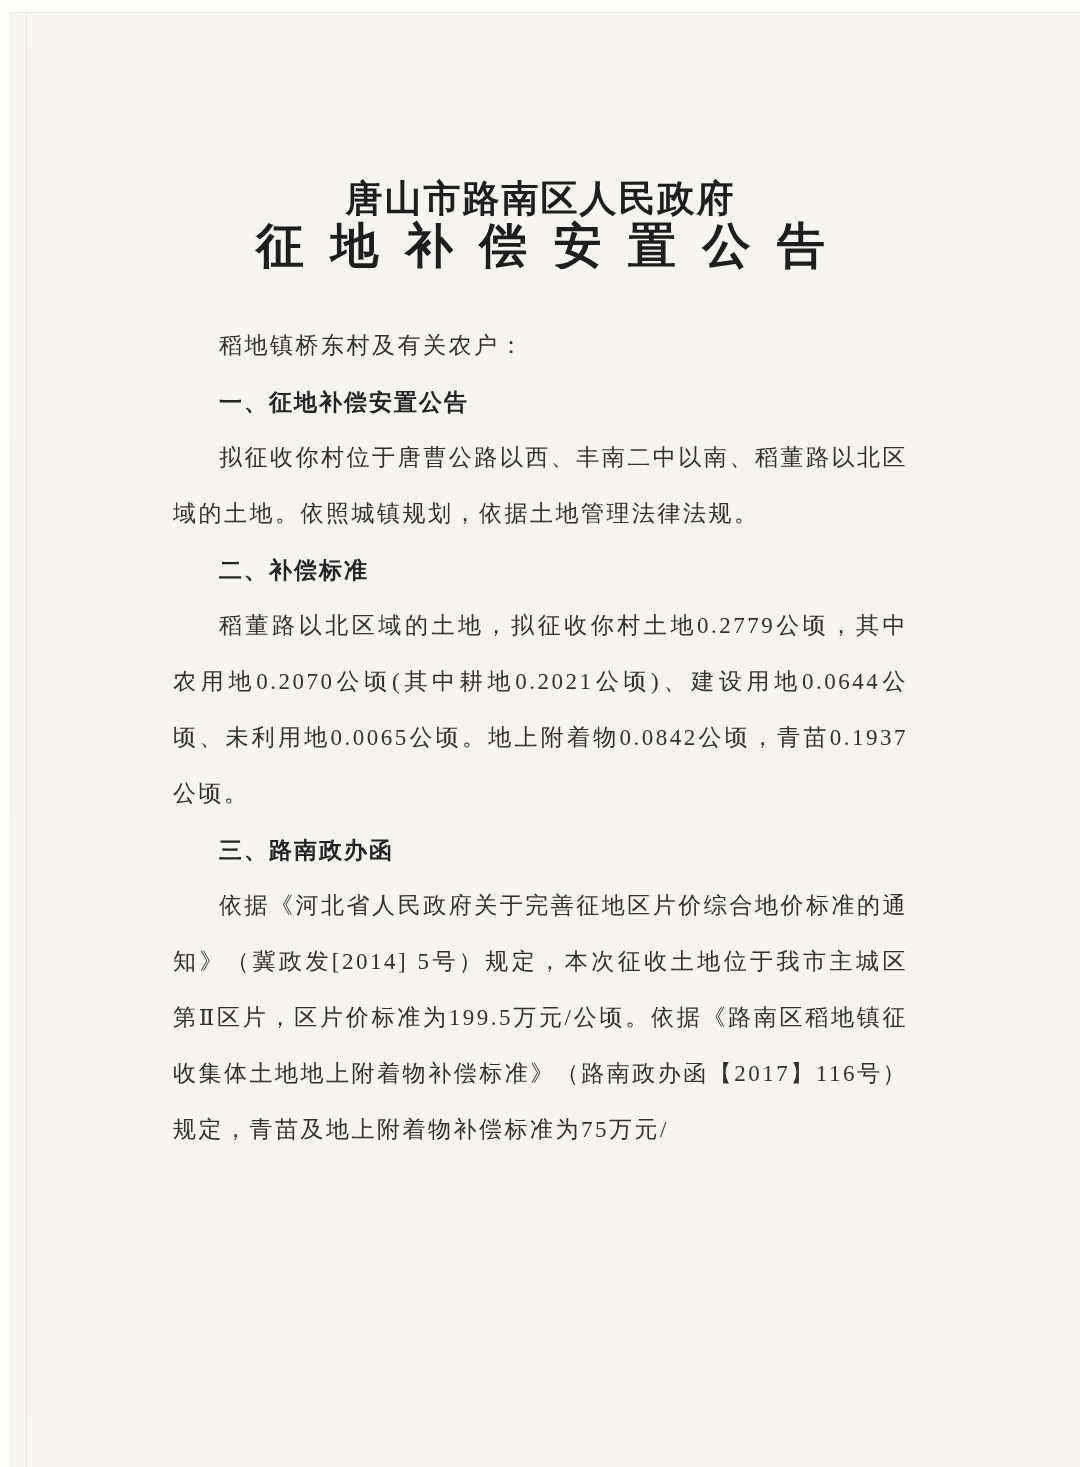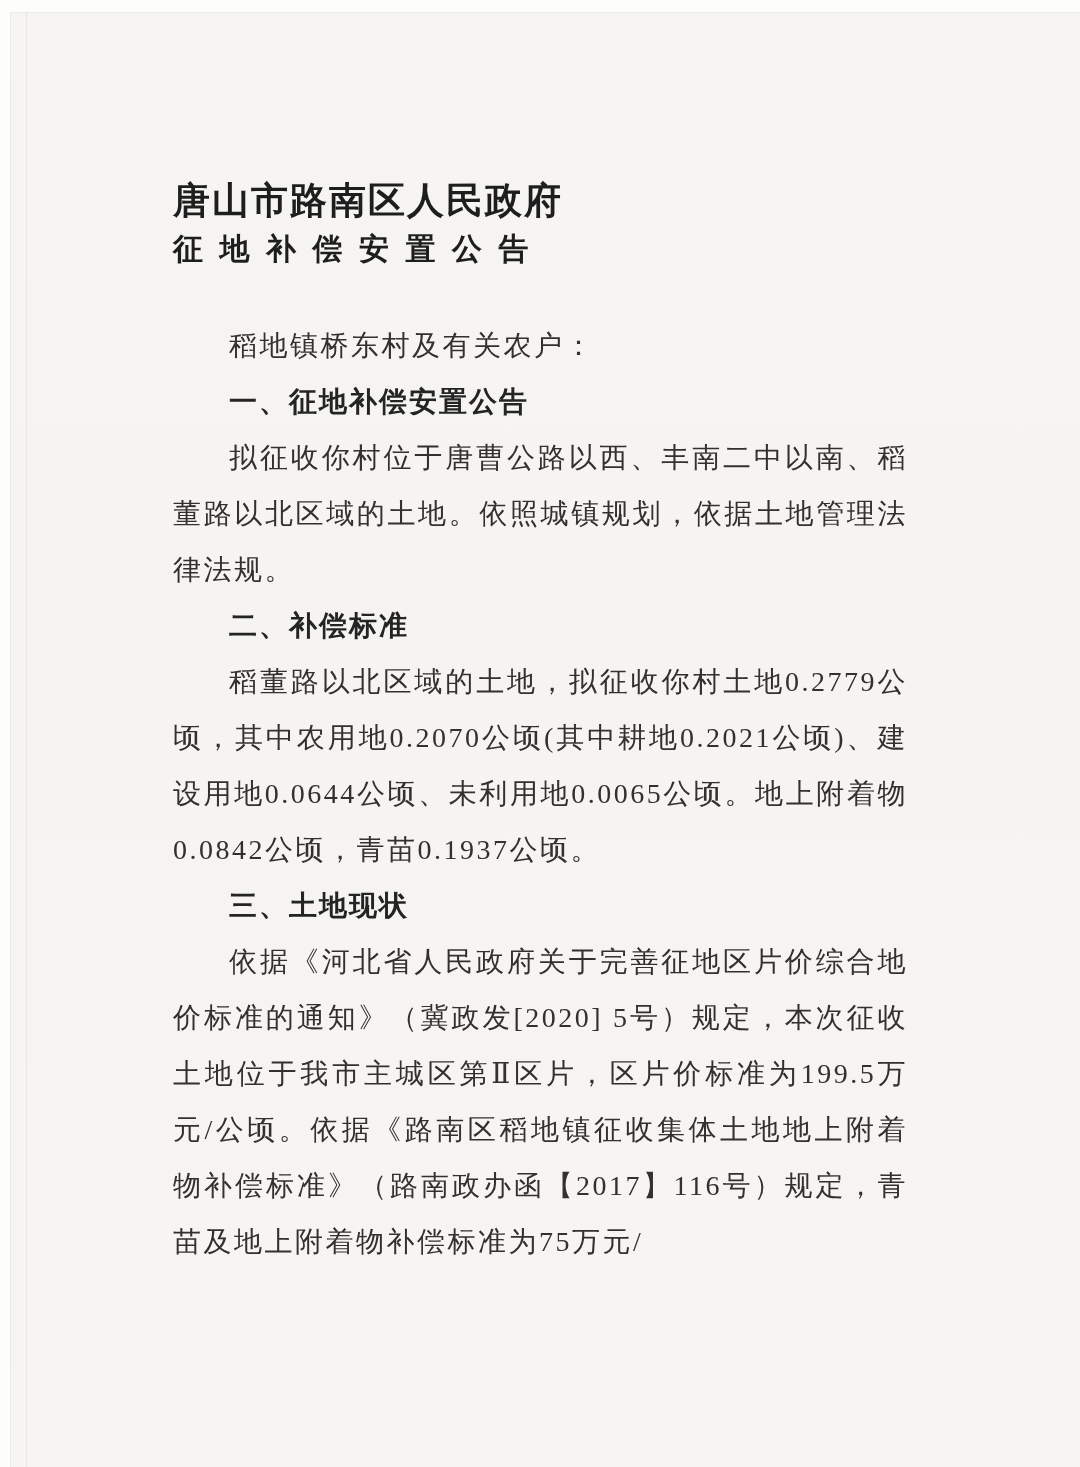--- a/index.html
+++ b/index.html
@@ -34,40 +34,40 @@
     background: rgba(0,0,0,0.05);
   }
   .content {
     position: absolute;
     top: 166px;
     left: 163px;
     width: 735px;
     color: #2e2e2e;
   }
   .title {
-    text-align: left;
-    font-family: Liberation Serif, serif;
+    text-align: center;
+    font-family: Liberation Mono, monospace;
     font-weight: 900;
     color: #1e1e1e;
     white-space: nowrap;
   }
   .title-main {
     font-size: 37px;
     line-height: 46px;
     letter-spacing: 2px;
   }
   .title-sub {
-    font-size: 30px;
+    font-size: 48px;
     line-height: 50px;
     letter-spacing: 0.55em;
     margin-right: -0.55em; 
   }
   .doc-body {
     margin-top: 44px;
-    font-size: 28px;
+    font-size: 23px;
     line-height: 56px;
     letter-spacing: 2.5px;
     text-align: justify;
     text-justify: inter-character;
     color: #333130;
   }
   .salutation {
     text-indent: 0;
   }
   .para {
@@ -101,19 +101,19 @@
 
 
       <p class="heading">一、征地补偿安置公告</p>
 
       <p class="para">拟征收你村位于唐曹公路以西、丰南二中以南、稻董路以北区域的土地。依照城镇规划，依据土地管理法律法规。</p>
 
       <p class="heading">二、补偿标准</p>
 
       <p class="para">稻董路以北区域的土地，拟征收你村土地0.2779公顷，其中农用地0.2070公顷(其中耕地0.2021公顷)、建设用地0.0644公顷、未利用地0.0065公顷。地上附着物0.0842公顷，青苗0.1937公顷。</p>
 
-      <p class="heading">三、土地现状</p>
+      <p class="heading">三、路南政办函</p>
 
-      <p class="para">依据《河北省人民政府关于完善征地区片价综合地价标准的通知》（冀政发[2020] 5号）规定，本次征收土地位于我市主城区第Ⅱ区片，区片价标准为199.5万元/公顷。依据《路南区稻地镇征收集体土地地上附着物补偿标准》（路南政办函【2017】116号）规定，青苗及地上附着物补偿标准为75万元/</p>
+      <p class="para">依据《河北省人民政府关于完善征地区片价综合地价标准的通知》（冀政发[2014] 5号）规定，本次征收土地位于我市主城区第Ⅱ区片，区片价标准为199.5万元/公顷。依据《路南区稻地镇征收集体土地地上附着物补偿标准》（路南政办函【2017】116号）规定，青苗及地上附着物补偿标准为75万元/</p>
 
     </div>
   </div>
 </div>
 
 </body></html>

